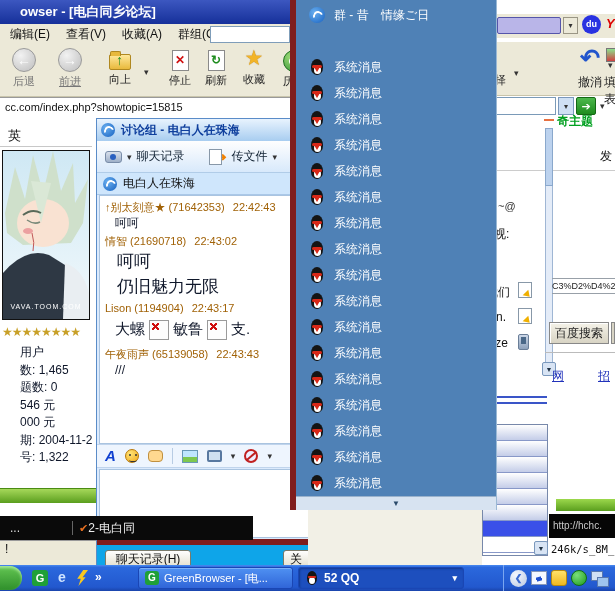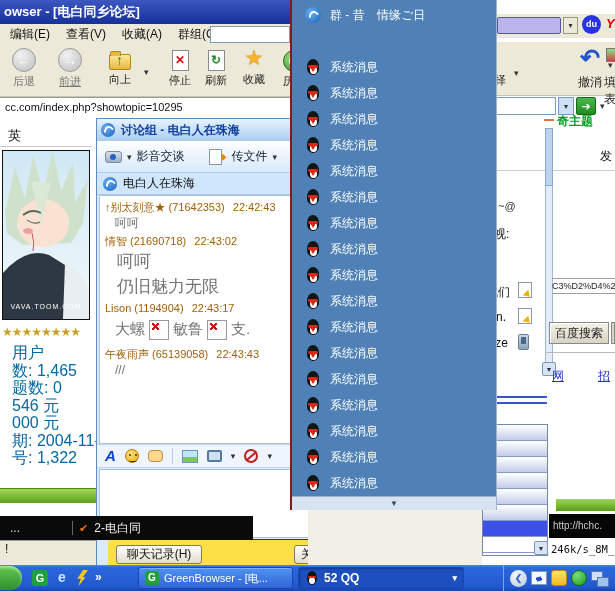--- a/index.html
+++ b/index.html
@@ -4,21 +4,21 @@
 <style>
   html,body{margin:0;padding:0;background:#888;}
   *{box-sizing:border-box;font-family:"Liberation Sans",sans-serif;}
   .stage{position:relative;width:615px;height:591px;overflow:hidden;background:#fff;}
   .abs{position:absolute;}
   .mono{font-family:"DejaVu Sans Mono",monospace;}
 
   
   .win-left{left:0;top:0;width:308px;height:565px;background:#ece9d8;z-index:1;}
   .titlebar{left:0;top:0;width:100%;height:24px;background:linear-gradient(#3c57c0,#16309a);color:#fff;
-    font-size:13px;font-weight:bold;line-height:24px;padding-left:4px;white-space:nowrap;overflow:hidden;}
+    font-size:13px;font-weight:bold;line-height:24px;padding-left:20px;white-space:nowrap;overflow:hidden;}
   .menubar{left:0;top:24px;width:100%;height:21px;background:#ece9d8;display:flex;align-items:center;
     gap:16px;padding-left:10px;font-size:12px;color:#111;}
   .menubox{left:210px;top:26px;width:80px;height:17px;background:#fff;border:1px solid #7f9db9;}
   .btoolbar{left:0;top:45px;width:100%;height:52px;background:#ece9d8;border-bottom:1px solid #c9c5ac;}
   .tbi{position:absolute;display:flex;flex-direction:column;align-items:center;font-size:11px;color:#222;width:44px;}
   .tbi .lab{margin-top:2px;white-space:nowrap;}
   .circ{width:24px;height:24px;border-radius:50%;background:radial-gradient(circle at 35% 30%,#f2f2f2,#bdbdbd);
     border:1px solid #9a9a9a;color:#fdfdfd;font-size:14px;text-align:center;line-height:22px;font-weight:bold;}
   .page-ic{width:17px;height:21px;background:#fff;border:1px solid #8a8a8a;text-align:center;line-height:19px;font-size:12px;font-weight:bold;margin-top:2px;}
   .folder-ic{position:relative;width:22px;height:16px;background:linear-gradient(#ffe89a,#e8b93c);border:1px solid #b08820;border-radius:2px;margin-top:6px;}
@@ -29,21 +29,21 @@
     border:1px solid #1f6f1f;color:#fff;text-align:center;line-height:21px;font-size:13px;margin-top:2px;}
   .ddv{color:#333;font-size:9px;}
   .addressbar{left:0;top:97px;width:100%;height:20px;background:#fff;border-top:1px solid #999;
     font-size:11px;line-height:19px;padding-left:5px;color:#111;}
   .bcontent{left:0;top:117px;width:100%;height:400px;background:#fff;}
   .sideheading{left:8px;top:127px;font-size:13px;color:#111;}
   .sidehr{left:0;top:146px;width:92px;border-top:1px solid #c8c8c8;}
   .avatarbox{left:2px;top:150px;width:88px;height:170px;border:1px solid #111;background:#dff0f8;}
   .watermark{left:4px;top:303px;width:84px;font-size:7px;color:#fff;text-align:center;letter-spacing:1px;}
   .stars{left:2px;top:325px;font-size:12px;color:#c8a028;letter-spacing:-1px;}
-  .infolines{left:12px;top:344px;width:92px;font-size:16px;color:#0369a1;line-height:17.5px;white-space:nowrap;}
+  .infolines{left:20px;top:344px;width:92px;font-size:12px;color:#0f172a;line-height:17.5px;white-space:nowrap;}
   .greenbar{left:0;top:488px;width:96px;height:15px;background:linear-gradient(#a6d85a,#5a9e1e);border-top:1px solid #4a8c12;}
   .statusbar{left:0;top:540px;width:100%;height:18px;background:#ece9d8;border-top:1px solid #9a9a9a;
     font-size:12px;padding-left:5px;color:#111;line-height:17px;}
 
   
   .qqwin{left:96px;top:118px;width:214px;height:557px;background:#dbeafd;border:1px solid #5a8cc8;z-index:2;overflow:hidden;}
   .qqtitle{left:0;top:0;width:100%;height:22px;background:linear-gradient(#e8f3fe,#a8cdf0);display:flex;align-items:center;
     font-size:12px;font-weight:bold;color:#0f3f9d;gap:6px;padding-left:4px;white-space:nowrap;}
   .qicon{width:14px;height:14px;border-radius:50%;background:radial-gradient(circle at 35% 35%,#6ab0f0,#1660c0);position:relative;flex:none;}
   .qicon::after{content:"";position:absolute;left:3px;top:3px;width:6px;height:6px;border:2px solid #fff;
@@ -53,46 +53,46 @@
   .camicon{width:17px;height:12px;background:linear-gradient(#d8e0ec,#9fb0c8);border:1px solid #788ca8;border-radius:3px;position:relative;}
   .camicon::after{content:"";position:absolute;left:4px;top:2px;width:6px;height:6px;border-radius:50%;background:#2a60c0;}
   .fileicon{width:13px;height:16px;background:#fff;border:1px solid #8898a8;position:relative;}
   .filearrow{color:#f08000;font-weight:bold;font-size:12px;margin-left:-10px;}
   .qqgroupbar{left:0;top:54px;width:100%;height:22px;background:#cfe6fc;border-bottom:1px solid #aac8e8;
     display:flex;align-items:center;gap:6px;padding-left:6px;font-size:12px;color:#111;}
   .msgs{left:2px;top:76px;width:210px;height:249px;background:#fff;border:1px solid #aac4e0;padding:4px 5px;overflow:hidden;}
   .mh{color:#a16207;font-size:11px;white-space:nowrap;}
   .mh .uin{margin-left:3px;}
   .mh .tm{margin-left:8px;}
-  .ml{color:#737373;font-size:12px;padding-left:10px;line-height:16px;}
+  .ml{color:#0f172a;font-size:12px;padding-left:10px;line-height:16px;}
   .ml.big{font-size:17px;line-height:25px;padding-left:12px;}
   .msgblk{margin-bottom:3px;}
   .imgx{display:inline-block;width:20px;height:20px;border:1px solid #9a9a9a;background:#fdfdfd;vertical-align:middle;
     margin:0 4px;position:relative;}
   .imgx::before{content:"";position:absolute;left:2px;top:2px;width:7px;height:7px;
     background:linear-gradient(45deg,transparent 40%,#d01010 40%,#d01010 60%,transparent 60%),
                linear-gradient(-45deg,transparent 40%,#d01010 40%,#d01010 60%,transparent 60%);}
   .qqinputbar{left:0;top:325px;width:100%;height:24px;background:#eef5fe;border-top:1px solid #c0d4ec;border-bottom:1px solid #c0d4ec;
     display:flex;align-items:center;gap:9px;padding-left:8px;}
   .fontA{color:#1040d0;font-weight:bold;font-size:15px;font-family:"Liberation Serif",serif;font-style:italic;}
   .smiley{width:14px;height:14px;border-radius:50%;background:radial-gradient(circle at 35% 30%,#ffe477,#f0a818);border:1px solid #b87808;position:relative;}
   .smiley::before{content:"";position:absolute;left:3px;top:4px;width:2px;height:2px;background:#333;border-radius:50%;box-shadow:6px 0 #333;}
   .smiley::after{content:"";position:absolute;left:3px;top:8px;width:8px;height:3px;border-bottom:1px solid #333;border-radius:50%;}
   .bub{width:15px;height:12px;background:#ffd890;border:1px solid #c09040;border-radius:4px;}
   .pic-ic{width:16px;height:13px;background:linear-gradient(#bfe6ff 55%,#7ec850 55%);border:1px solid #6898b8;}
   .mon-ic{width:15px;height:12px;background:#cfe0f0;border:2px solid #5878a0;border-radius:2px;}
   .notalk{width:14px;height:14px;border-radius:50%;border:2px solid #c02020;position:relative;background:#eef;}
   .notalk::after{content:"";position:absolute;left:-1px;top:4px;width:13px;height:2px;background:#c02020;transform:rotate(-40deg);}
   .qqinput{left:2px;top:350px;width:210px;height:69px;background:#fff;border:1px solid #aac4e0;}
-  .qqbottom{left:11px;top:420px;width:100%;height:27px;background:#fde047;border-top:1px solid #7f1d1d;}
+  .qqbottom{left:0;top:420px;width:100%;height:27px;background:#0ea5e9;border-top:6px solid #7f1d1d;}
   .xpbtn{position:absolute;height:19px;background:linear-gradient(#fefefe,#e2decb);border:1px solid #7b7b6b;border-radius:3px;
     font-size:12px;color:#111;text-align:center;line-height:17px;overflow:hidden;white-space:nowrap;}
 
   
-  .qqpanel{left:290px;top:0;width:207px;height:510px;background:#4f81b6;border-left:2px solid #7f1d1d;
+  .qqpanel{left:290px;top:0;width:207px;height:510px;background:#4f81b6;border-left:6px solid #7f1d1d;
     border-right:1px solid #9ab8d4;z-index:4;overflow:hidden;}
   .prow{position:absolute;left:0;width:100%;height:26px;display:flex;align-items:center;gap:9px;padding-left:13px;
     color:#fff;font-size:12px;white-space:nowrap;}
   .pg{position:relative;width:16px;height:17px;flex:none;}
   .pg .b{position:absolute;left:2px;top:0px;width:12px;height:16px;background:#141414;border-radius:50% 50% 46% 46%;}
   .pg .w{position:absolute;left:4.5px;top:7px;width:7px;height:8.5px;background:#fff;border-radius:50%;}
   .pg .s{position:absolute;left:3px;top:6px;width:10px;height:3px;background:#d82818;border-radius:2px;}
   .pg .s::after{content:"";position:absolute;left:2px;top:2px;border:3px solid transparent;border-top:5px solid #d82818;}
   .gicon{width:16px;height:16px;border-radius:50%;background:radial-gradient(circle at 35% 35%,#6ab0f0,#1660c0);position:relative;flex:none;}
   .gicon::after{content:"";position:absolute;left:4px;top:4px;width:6px;height:6px;border:2px solid #fff;
@@ -220,21 +220,21 @@
         <div class="star-ic"><span>★</span></div>
         <div class="lab">收藏</div>
       </div>
       <div class="tbi" style="left:272px;top:3px;">
         <div class="hist-ic"><span>⟳</span></div>
         <div class="lab">历史</div>
       </div>
     </div>
 
     <div class="abs addressbar mono">
-      <span>cc.com/index.php?showtopic=10295</span>
+      <span>cc.com/index.php?showtopic=15815</span>
     </div>
 
     <div class="abs bcontent"></div>
     <div class="abs sideheading">英</div>
     <div class="abs sidehr"></div>
 
     <div class="abs avatarbox">
       <svg width="86" height="168" viewBox="0 0 86 168">
         <defs>
           <linearGradient id="avbg" x1="0" y1="0" x2="0" y2="1">
@@ -274,21 +274,21 @@
   </div>
 
   <div class="abs qqwin">
     <div class="abs qqtitle">
       <span class="qicon"></span>
       <span>讨论组 - 电白人在珠海</span>
     </div>
     <div class="abs qqtools">
       <span class="camicon"></span>
       <span class="ddv"><span>▾</span></span>
-      <span>影音交谈</span>
+      <span>聊天记录</span>
       <span style="width:14px;"></span>
       <span class="fileicon"></span>
       <span class="filearrow"><span>➔</span></span>
       <span>传文件</span>
       <span class="ddv"><span>▾</span></span>
     </div>
     <div class="abs qqgroupbar">
       <span class="qicon"></span>
       <span>电白人在珠海</span>
     </div>
@@ -540,21 +540,21 @@
         </span>
         <span>系统消息</span>
       </div>
     <div class="panelfoot"><span>▼</span></div>
   </div>
 
   <div class="abs tabbar">
     <span style="margin-left:10px;color:#ddd;">...</span>
     <span class="tb-sep" style="margin-left:52px;"></span>
     <span style="color:#e87020;font-size:11px;">✔</span>
-    <span style="margin-left:6px;white-space:nowrap;overflow:hidden;">2-电白同</span>
+    <span style="white-space:nowrap;overflow:hidden;">2-电白同</span>
   </div>
 
   <div class="abs taskbar">
     <div class="startcap"></div>
     <div class="qlG" style="left:32px;">G</div>
     <div class="qlE" style="left:54px;"><span>e</span></div>
     <div class="qlL" style="left:76px;"></div>
     <div class="abs" style="left:95px;top:5px;color:#fff;font-weight:bold;font-size:12px;">»</div>
     <div class="tkbtn" style="left:138px;width:155px;">
       <span class="qlG" style="position:static;width:14px;height:14px;line-height:14px;font-size:10px;">G</span>

